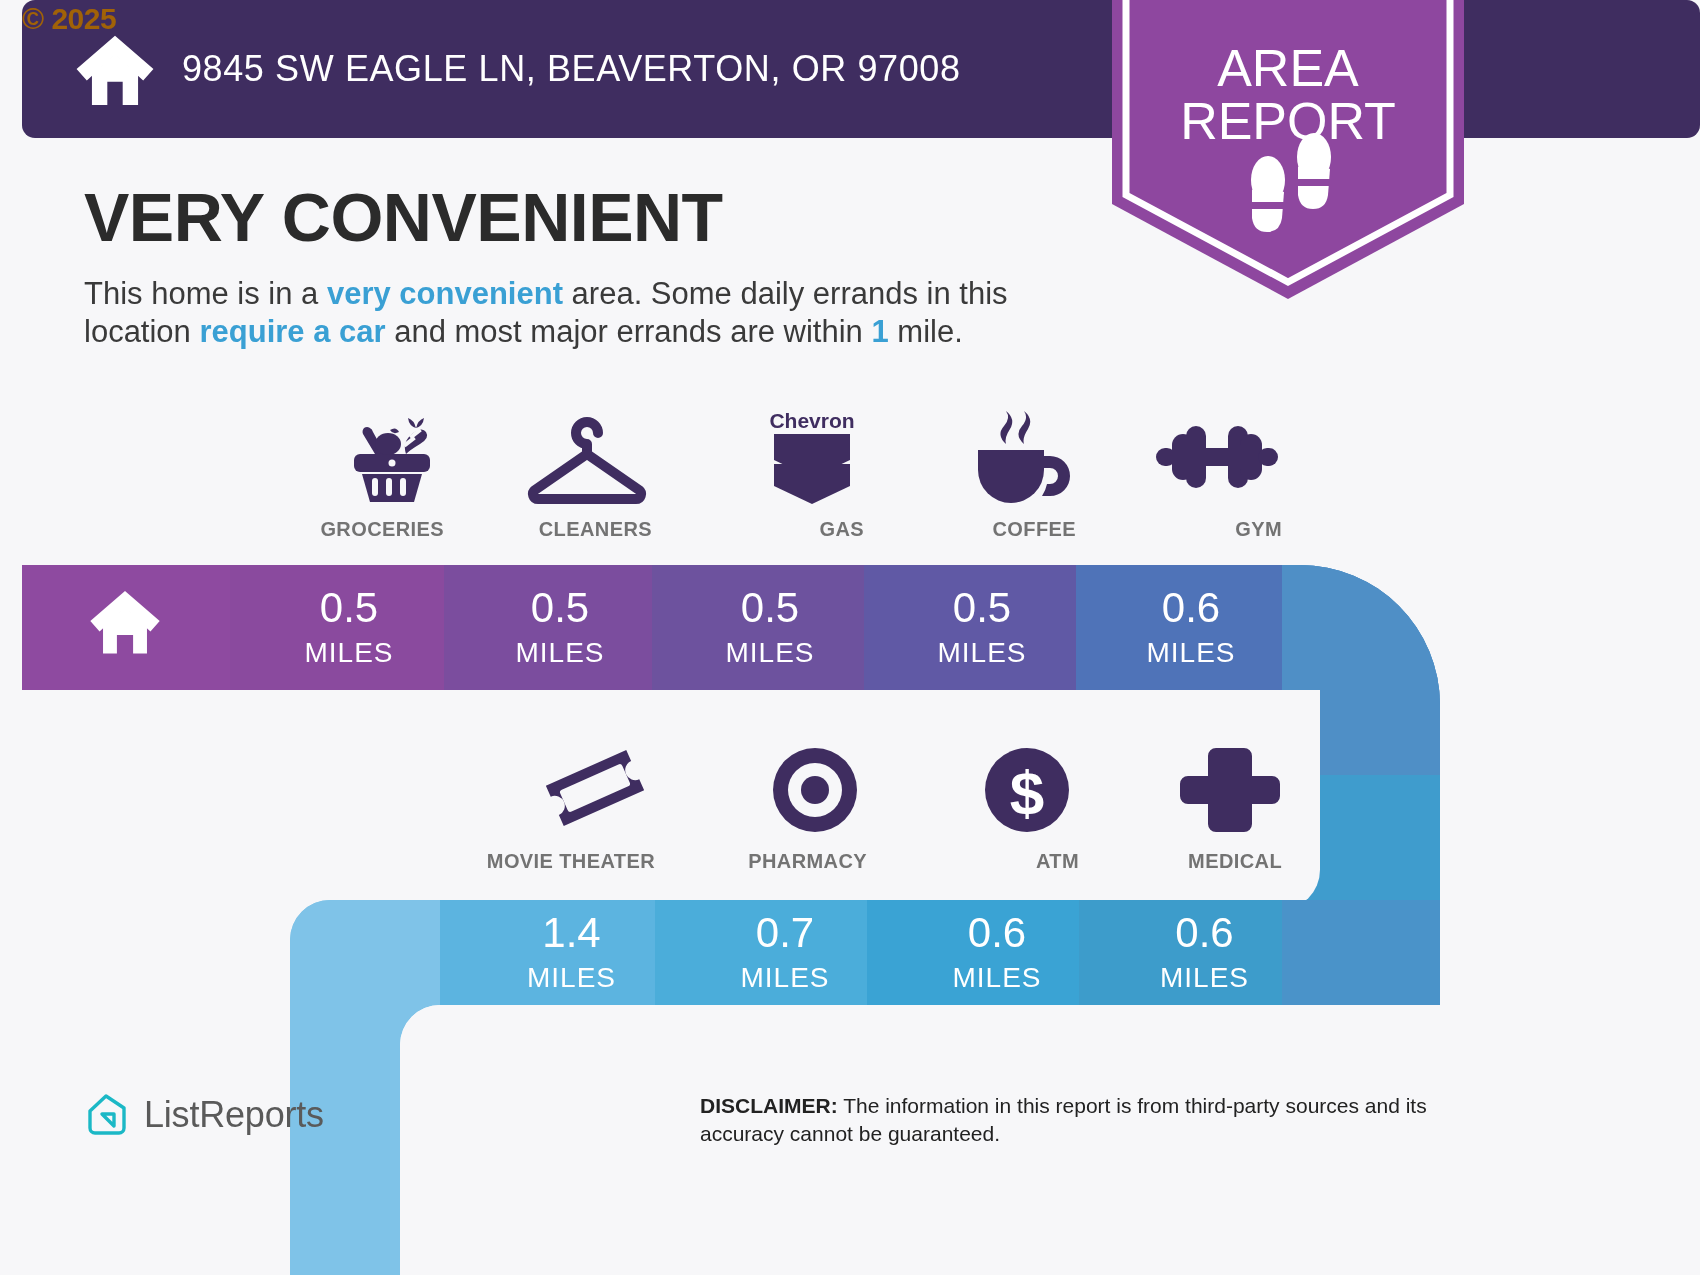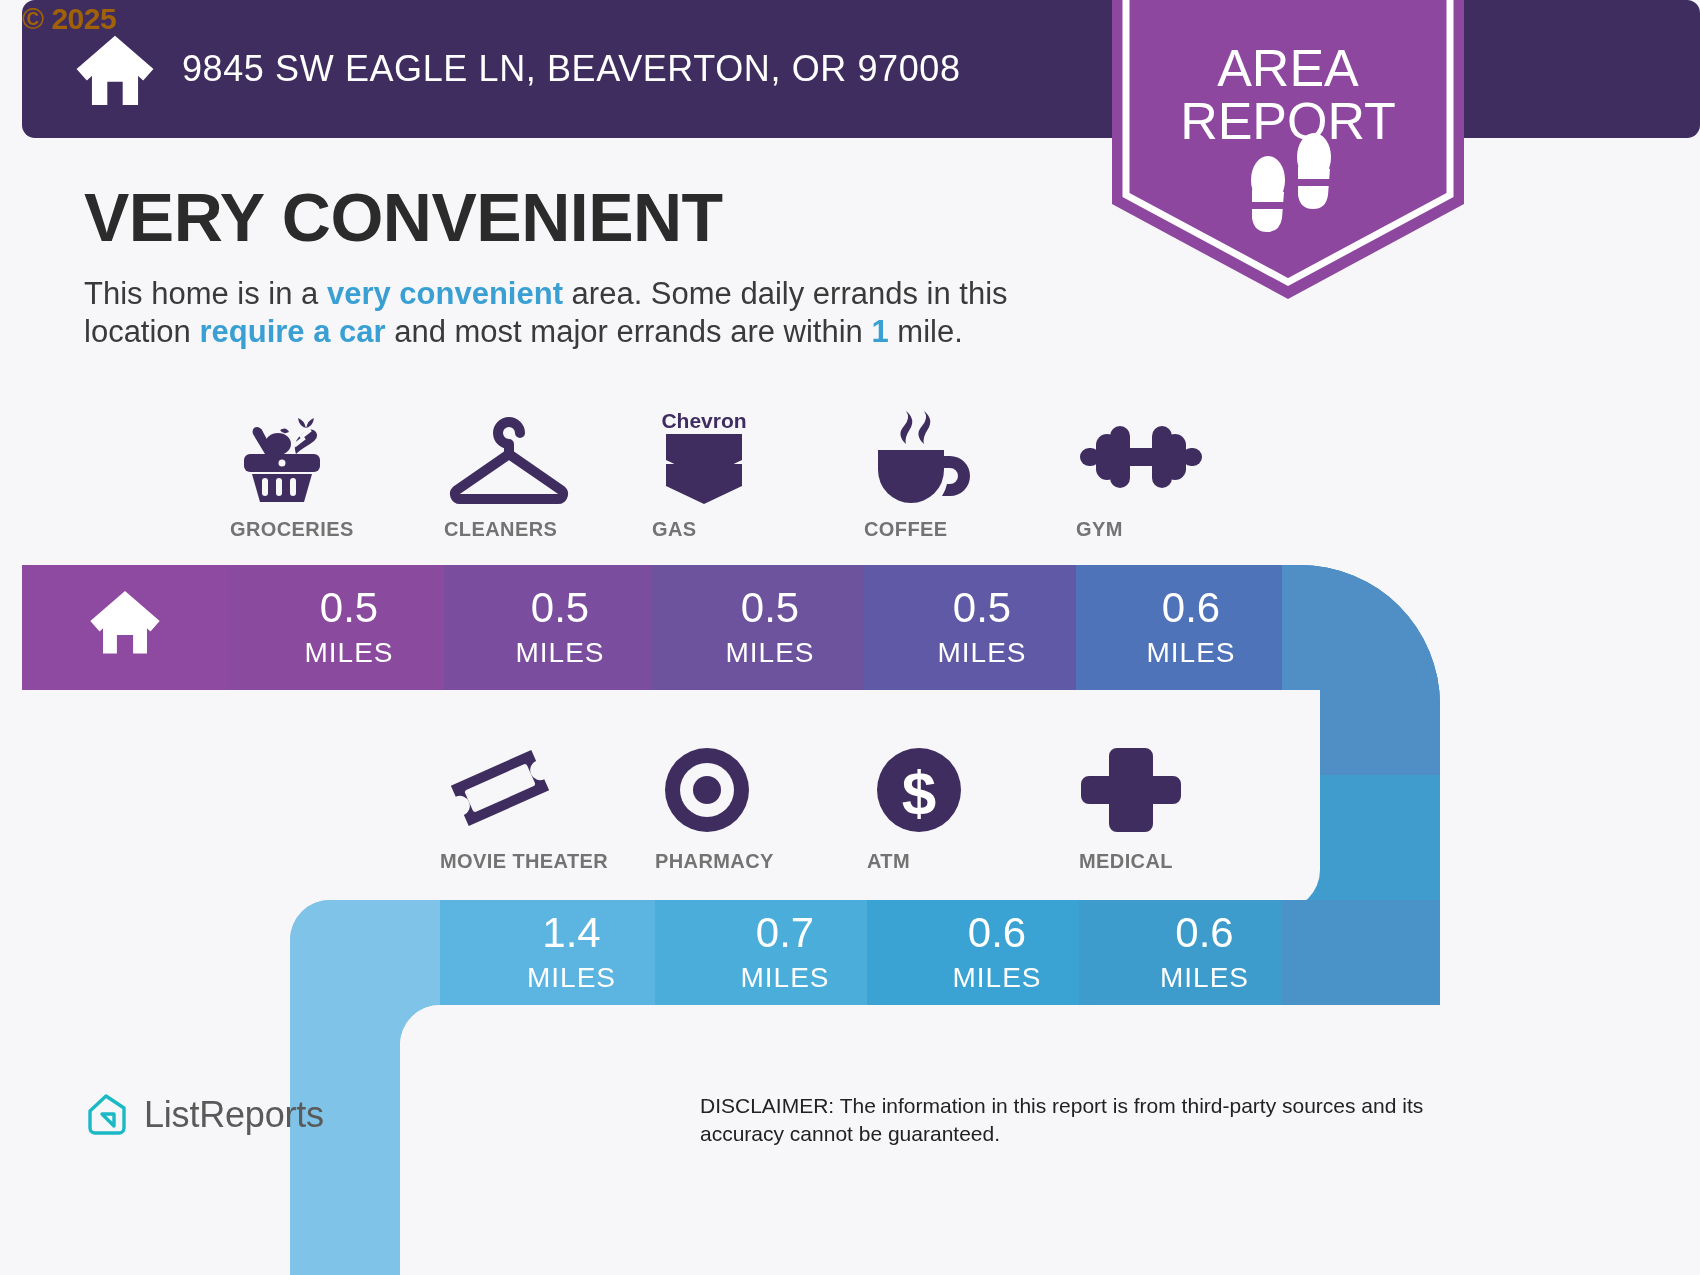--- a/index.html
+++ b/index.html
@@ -42,21 +42,21 @@
     line-height:1;
   }
   .intro{
     position:absolute;left:84px;top:275px;width:1020px;
     font-size:31px;line-height:1.22;color:#3a3a3a;
   }
   .intro b{color:#3aa0d4;font-weight:700;}
 
   
   .iconrow{position:absolute;display:flex;z-index:12;}
-  .iconcell{display:flex;flex-direction:column;align-items:flex-start;justify-content:flex-end;}
+  .iconcell{display:flex;flex-direction:column;align-items:flex-end;justify-content:flex-end;}
   .iconcell .glyph{height:96px;display:flex;align-items:flex-end;justify-content:center;}
   .iconcell .lbl{
     margin-top:14px;font-size:20px;font-weight:700;color:#737373;letter-spacing:.4px;
     white-space:nowrap;
   }
 
   
   .ribbon{position:absolute;left:0;top:0;width:1700px;height:1275px;z-index:5;}
 
   
@@ -67,21 +67,21 @@
 
   .homebadge{position:absolute;z-index:16;width:74px;height:66px;}
 
   
   .logo{position:absolute;left:84px;top:1092px;display:flex;align-items:center;z-index:20;}
   .logo-text{margin-left:14px;font-size:36px;color:#5a5a5a;letter-spacing:-.2px;}
   .disclaimer{
     position:absolute;left:700px;top:1092px;width:800px;
     font-size:21px;line-height:1.35;color:#222;z-index:20;
   }
-  .disclaimer b{font-weight:400;margin-top:33px;}
+  .disclaimer b{font-weight:700;margin-top:33px;}
 </style>
 </head>
 <body>
 
 <div class="page">
 
   <svg class="ribbon" viewBox="0 0 1700 1275" xmlns="http://www.w3.org/2000/svg">
     <defs>
       <clipPath id="clipTop">
         <path d="M22,565 H1300 a140,140 0 0 1 140,140 V690 H22 Z"></path>

